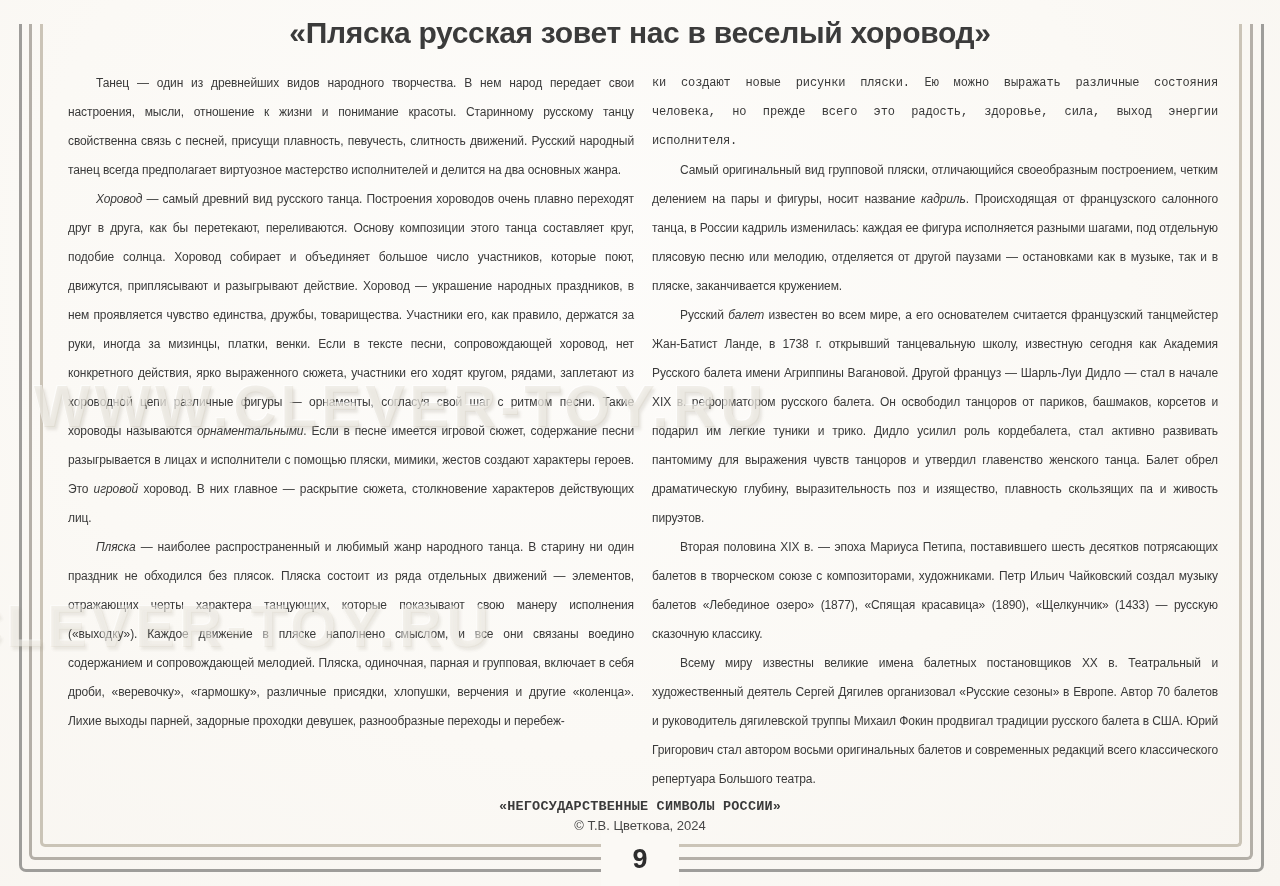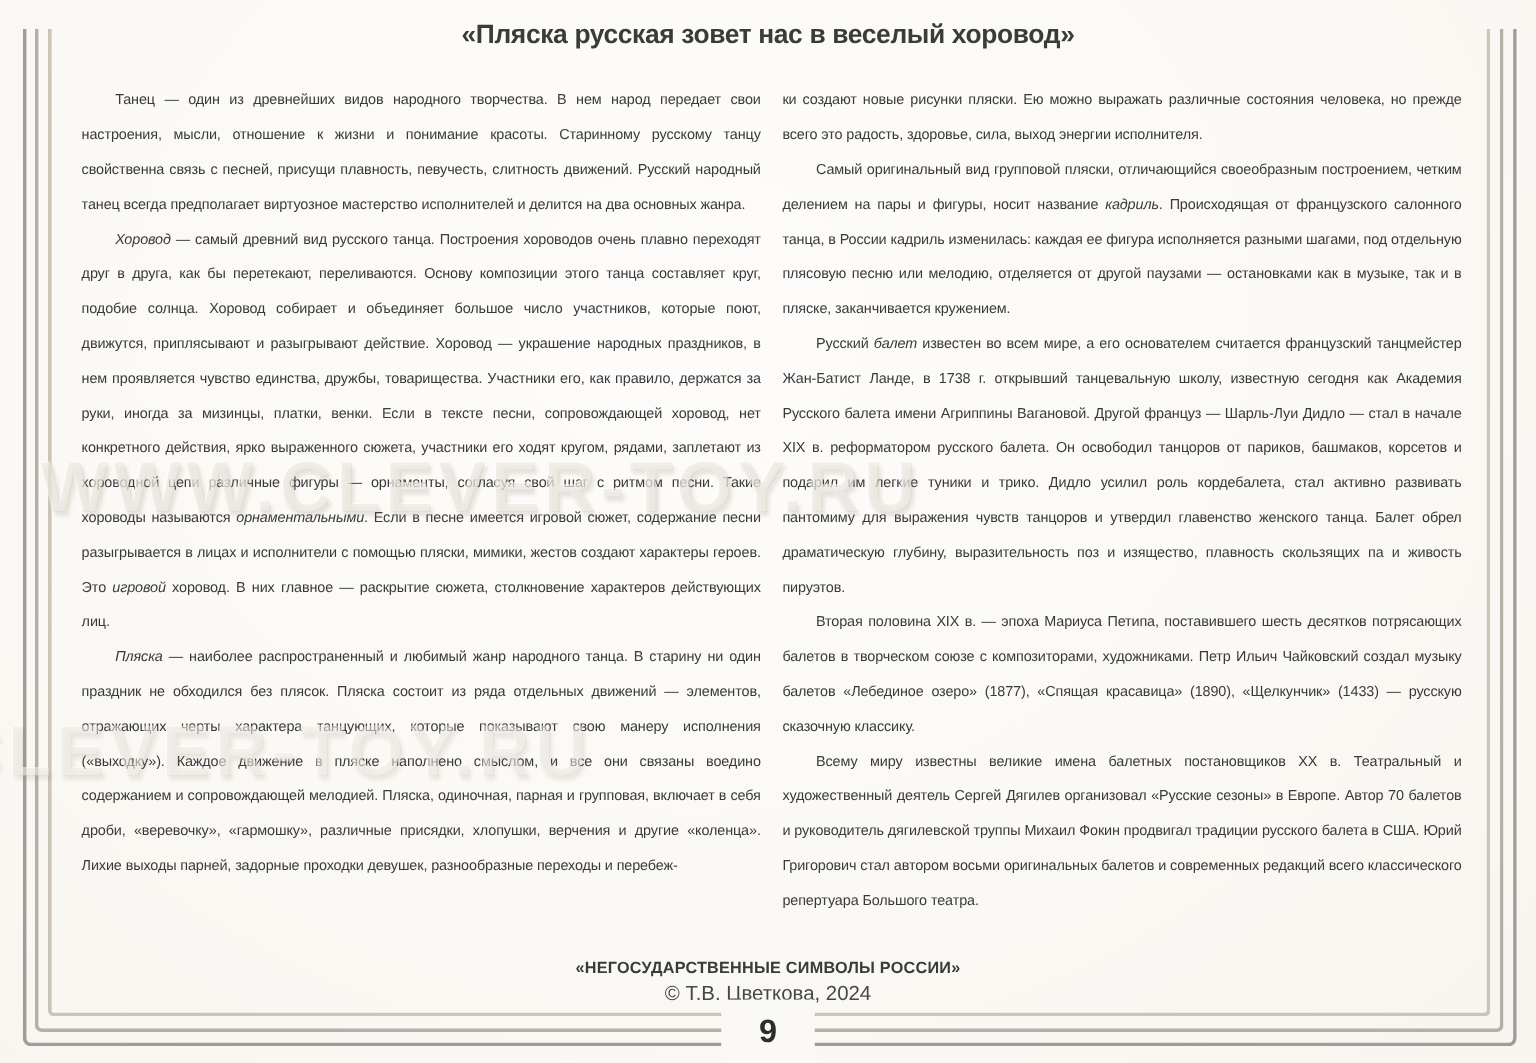--- a/index.html
+++ b/index.html
@@ -12,45 +12,45 @@
     color:#3a3a3a;
   }
   
   .frame{position:absolute;border-style:solid;border-top:none;pointer-events:none;}
   .f-outer{left:19px;right:16px;top:24px;bottom:14px;border-width:0 3px 3px 3px;border-color:#8f8e8b;border-radius:0 0 7px 7px;opacity:.85;}
   .f-mid  {left:29px;right:27px;top:24px;bottom:26px;border-width:0 3px 3px 3px;border-color:#a8a39b;border-radius:0 0 6px 6px;opacity:.85;}
   .f-inner{left:40px;right:38px;top:24px;bottom:39px;border-width:0 3px 3px 3px;border-color:#c6bfb1;border-radius:0 0 5px 5px;opacity:.9;}
 
   .title{
     position:absolute;top:16px;left:50px;right:50px;
-    text-align:center;font-size:22px;font-weight:bold;
+    text-align:center;font-size:30px;font-weight:bold;
     letter-spacing:-.3px;color:#3b3b3b;z-index:2;
   }
 
   .columns{
     position:absolute;top:69px;left:68px;width:1150px;
     display:flex;gap:18px;z-index:2;
   }
   .col{width:566px;text-align:justify;font-size:12px;line-height:29px;color:#3a3a3a;letter-spacing:-0.1px;}
   .col p{margin:0;text-indent:28px;}
-  .col p.cont{text-indent:0;}
+  .col p.cont{text-indent:0;font-family:Liberation Mono, monospace;}
   .it{font-style:italic;}
 
   .wm{
     position:absolute;z-index:3;pointer-events:none;user-select:none;
     font-weight:bold;font-size:60px;letter-spacing:4px;white-space:nowrap;
     color:rgba(213,205,190,0.30);
     text-shadow:-1px -1px 0 rgba(255,255,255,0.6), 2px 3px 3px rgba(125,116,100,0.16);
   }
   .wm-row1{top:372px;left:34px;}
   .wm-row2{top:592px;left:-240px;opacity:.8;}
 
   .footer{position:absolute;top:799px;left:0;width:100%;text-align:center;z-index:2;}
-  .footer-series{font-size:13.5px;font-weight:bold;letter-spacing:.2px;color:#3a3a3a;}
-  .footer-copy{font-size:17px;color:#474747;margin-top:4px;}
+  .footer-series{font-size:13.5px;font-weight:bold;letter-spacing:.2px;color:#3a3a3a;font-family:Liberation Mono, monospace;}
+  .footer-copy{font-size:13px;color:#474747;margin-top:4px;}
 
   .pagenum-box{
     position:absolute;left:601px;top:833px;width:78px;height:53px;
     background:#fbf9f5;z-index:4;
     display:flex;align-items:center;justify-content:center;
   }
   .pagenum{font-size:27px;font-weight:bold;color:#2d2d2d;}
 </style>
 </head>
 <body>

